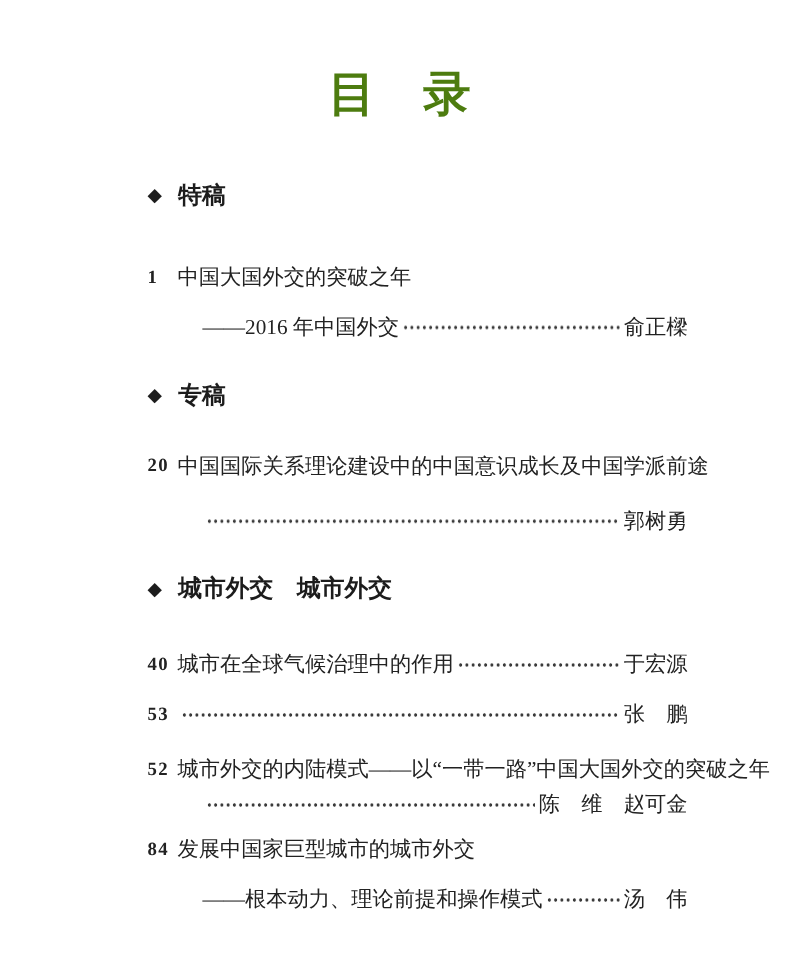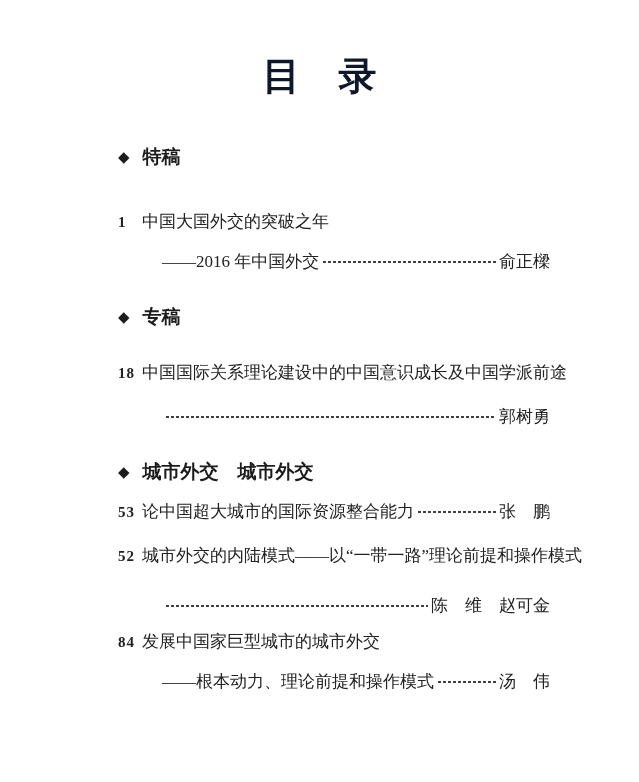--- a/index.html
+++ b/index.html
@@ -16,21 +16,21 @@
     font-family: "Liberation Serif", "DejaVu Serif", serif;
     overflow: hidden;
   }
   .title {
     margin: 0;
     padding-top: 54px;
     text-align: center;
     font-size: 38px;
     line-height: 44px;
     font-weight: bold;
-    color: #0f172a;
+    color: #4d7c0f;
   }
   .content {
     margin-left: 118px;
     width: 432px;
   }
   .sec {
     display: flex;
     align-items: center;
     font-size: 19px;
     line-height: 22px;
@@ -100,46 +100,51 @@
       <span class="leader"></span>
       <span class="author">俞正樑</span>
     </div>
 
     <div class="sec" style="margin-top:33px">
       <span class="bullet">◆</span>
       <span class="sec-label">专稿</span>
     </div>
 
     <div class="row" style="margin-top:34px">
-      <span class="num">18</span>
+      <span class="num">20</span>
       <span class="txt">中国国际关系理论建设中的中国意识成长及中国学派前途</span>
     </div>
     <div class="row cont" style="margin-top:22px">
       <span class="leader"></span>
       <span class="author">郭树勇</span>
     </div>
 
     <div class="sec" style="margin-top:33px">
       <span class="bullet">◆</span>
       <span class="sec-label">城市外交　城市外交</span>
     </div>
 
+    <div class="row" style="margin-top:38px">
+      <span class="num">40</span>
+      <span class="txt">城市在全球气候治理中的作用</span>
+      <span class="leader"></span>
+      <span class="author">于宏源</span>
+    </div>
 
     <div class="row" style="margin-top:18px">
       <span class="num">53</span>
-      <span class="txt">论中国超大城市的国际资源整合能力</span>
       <span class="leader"></span>
       <span class="author">张　鹏</span>
     </div>
 
     <div class="row" style="margin-top:22px">
       <span class="num">52</span>
-      <span class="txt">城市外交的内陆模式——以“一带一路”理论前提和操作模式</span>
+      <span class="txt">城市外交的内陆模式——以“一带一路”中国大国外交的突破之年</span>
     </div>
-    <div class="row cont" style="margin-top:28px">
+    <div class="row cont" style="margin-top:6px">
       <span class="leader"></span>
       <span class="author">陈　维　赵可金</span>
     </div>
 
     <div class="row" style="margin-top:14px">
       <span class="num">84</span>
       <span class="txt">发展中国家巨型城市的城市外交</span>
     </div>
     <div class="row cont" style="margin-top:18px">
       <span class="txt">——根本动力、理论前提和操作模式</span>

